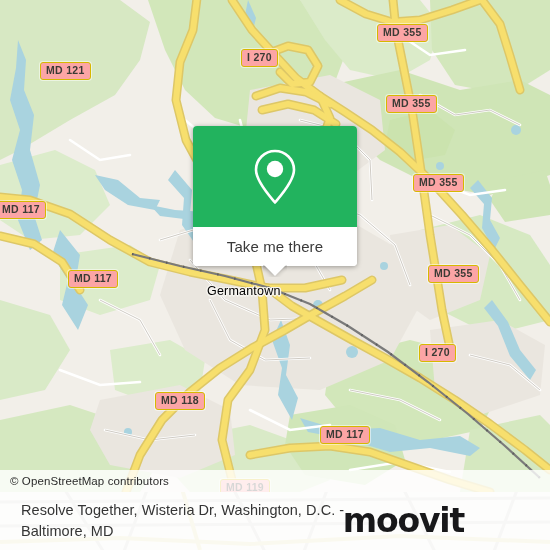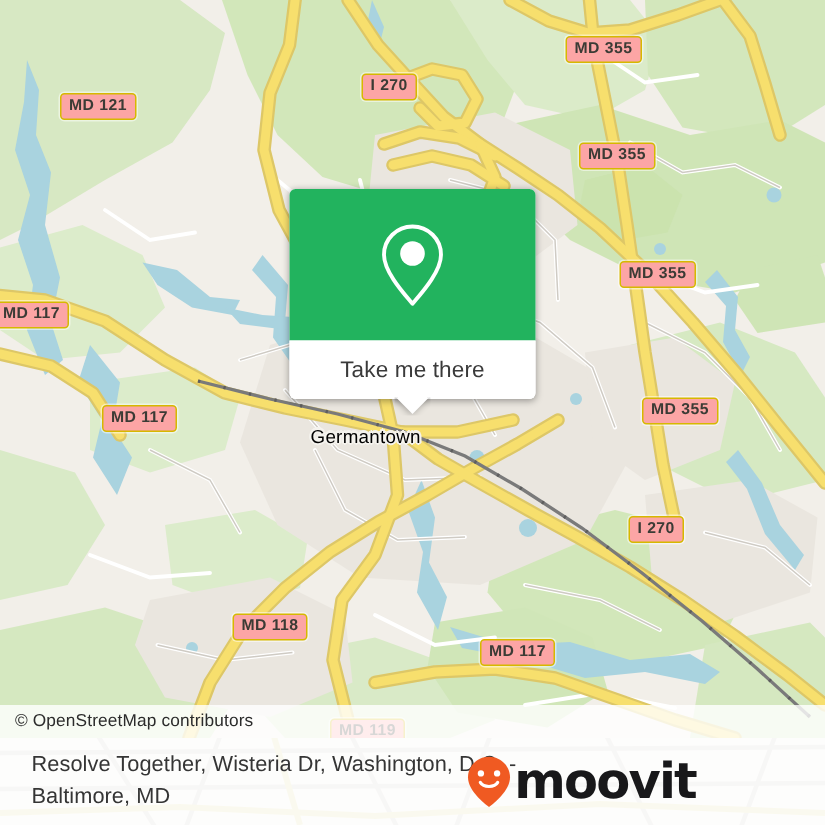--- a/index.html
+++ b/index.html
@@ -155,20 +155,21 @@
     color: #353535;
     font-family: "Liberation Sans", sans-serif;
     letter-spacing: 0.05px;
   }
   .footer-logo {
     position: absolute;
     right: 14px; top: 13px;
     display: flex;
     align-items: center;
     height: 32px;
+    flex-direction: column;
   }
   .logo-word {
     font-size: 33px;
     font-weight: bold;
     letter-spacing: -1.2px;
     color: #18181a;
     font-family: "DejaVu Sans", sans-serif;
     line-height: 32px;
     margin-left: 1px;
   }
@@ -329,21 +330,21 @@
 
     <div class="shield" style="left:40px;  top:62px;">MD 121</div>
     <div class="shield" style="left:241px; top:49px;">I 270</div>
     <div class="shield" style="left:377px; top:24px;">MD 355</div>
     <div class="shield" style="left:386px; top:95px;">MD 355</div>
     <div class="shield" style="left:413px; top:174px;">MD 355</div>
     <div class="shield" style="left:-4px;  top:201px;">MD 117</div>
     <div class="shield" style="left:68px;  top:270px;">MD 117</div>
     <div class="shield" style="left:428px; top:265px;">MD 355</div>
     <div class="shield" style="left:419px; top:344px;">I 270</div>
-    <div class="shield" style="left:155px; top:409px;">MD 118</div>
+    <div class="shield" style="left:155px; top:392px;">MD 118</div>
     <div class="shield" style="left:320px; top:426px;">MD 117</div>
     <div class="shield" style="left:220px; top:479px;">MD 119</div>
 
     <div class="popup-card">
       <div class="popup-top">
         <svg width="46" height="58" viewBox="0 0 46 58" xmlns="http://www.w3.org/2000/svg">
           <path d="M23,3 C12.5,3 4,11.4 4,21.8 C4,33.5 18,48.5 23,54.5 C28,48.5 42,33.5 42,21.8 C42,11.4 33.5,3 23,3 Z" fill="none" stroke="#ffffff" stroke-width="2.6" stroke-linejoin="round"></path>
           <circle cx="23" cy="21" r="8.2" fill="#ffffff"></circle>
         </svg>
       </div>

